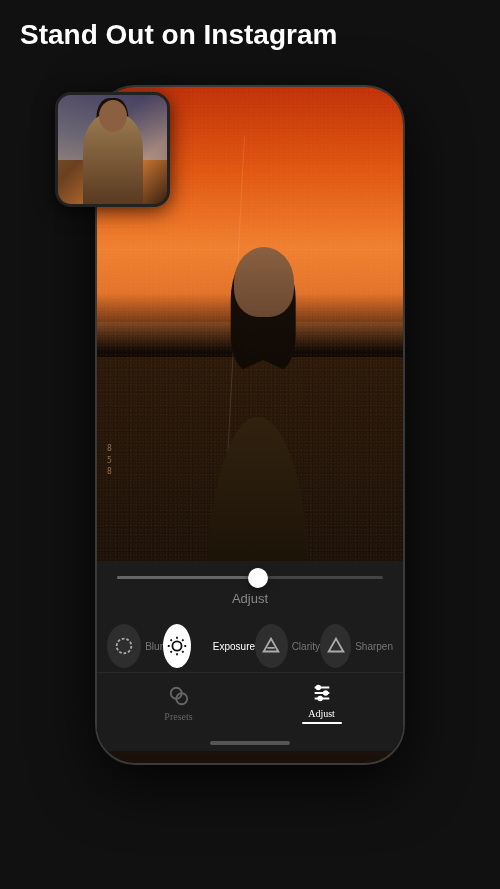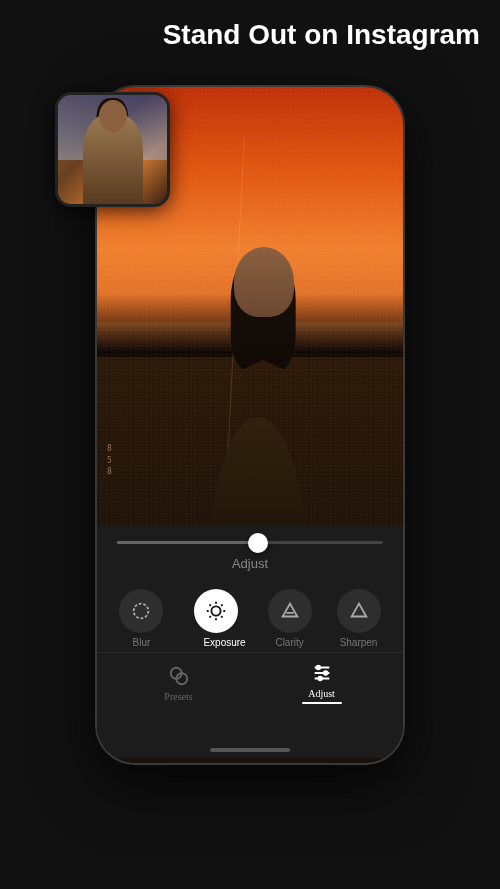--- a/index.html
+++ b/index.html
@@ -10,21 +10,21 @@
       font-family: -apple-system, BlinkMacSystemFont, 'Helvetica Neue', sans-serif;
       overflow: hidden;
       position: relative;
     }
 
     .headline {
       position: absolute;
       top: 18px;
       left: 0;
       right: 0;
-      text-align: right;
+      text-align: left;
       color: #ffffff;
       font-size: 28px;
       font-weight: 700;
       line-height: 1.2;
       padding: 0 20px;
       z-index: 10;
     }
 
     .phone-container {
       position: absolute;
@@ -206,24 +206,24 @@
       bottom: 100px;
       color: rgba(200,150,100,0.7);
       font-size: 8px;
       font-family: monospace;
       line-height: 1.4;
     }
 
     
     .phone-controls {
       position: absolute;
-      bottom: 5px;
-      left: 0;
-      right: 0;
-      height: 232px;
+      bottom: 12px;
+      left: 0;
+      right: 0;
+      height: 190px;
       background: #1c1c1c;
     }
 
     .slider-area {
       padding: 15px 20px 10px;
       display: flex;
       flex-direction: column;
       align-items: center;
     }
 
@@ -267,21 +267,21 @@
     
     .tools-row {
       display: flex;
       justify-content: space-around;
       align-items: center;
       padding: 8px 10px 4px;
     }
 
     .tool-item {
       display: flex;
-      flex-direction: column;
+      flex-direction: row;
       align-items: center;
       gap: 4px;
       min-width: 50px;
     }
 
     .tool-icon-circle {
       width: 44px;
       height: 44px;
       border-radius: 50%;
       background: #2e2e2e;

